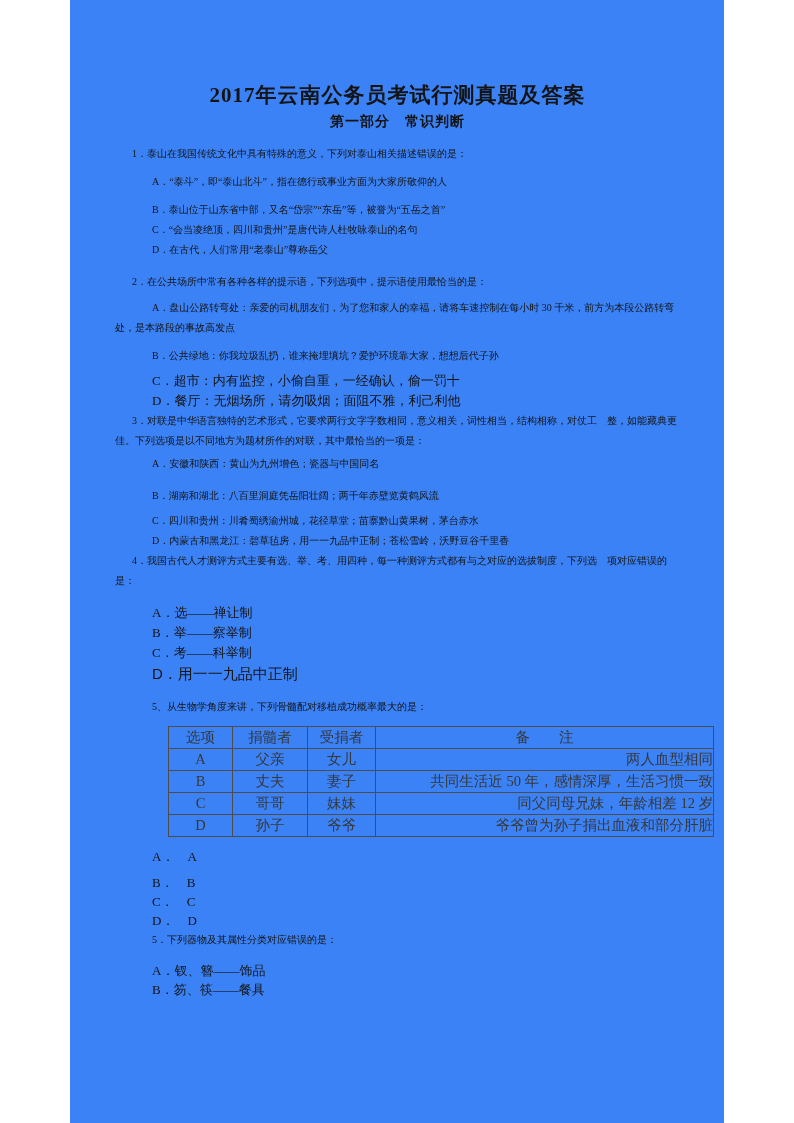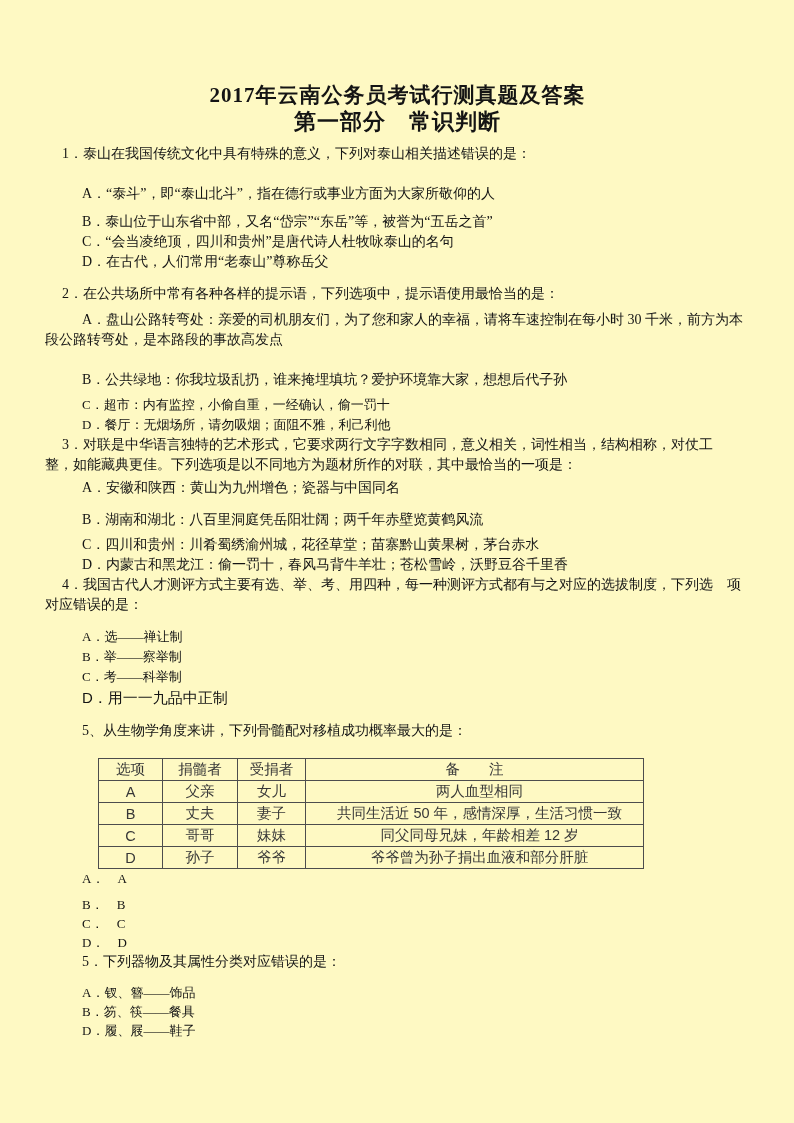--- a/index.html
+++ b/index.html
@@ -1,71 +1,71 @@
 <!DOCTYPE html>
 <html><head>
 <meta charset="utf-8">
 <style>
   html,body{margin:0;padding:0;background:#ffffff;}
   .page{
     position:relative;
-    width:794px;height:1123px;
+    width:654px;height:1123px;
     margin:0 auto;
-    background:#fef9c3;
+    background:#3b82f6;
     box-sizing:border-box;
     padding:82px 44px 0 45px;
     font-family:"Liberation Serif","DejaVu Serif",serif;
     color:#141414;
     overflow:hidden;
   }
   .doc-title{
     margin:0;
     font-size:21px;
     line-height:26px;
     font-weight:bold;
     text-align:center;
     letter-spacing:1px;
   }
   .section-heading{
     margin:3px 0 12px 0;
-    font-size:22px;
+    font-size:14px;
     line-height:21px;
     font-weight:bold;
     text-align:center;
     letter-spacing:1px;
   }
-  p{margin:0;font-size:14px;line-height:20px;}
+  p{margin:0;font-size:10px;line-height:20px;}
   .q{text-indent:17px;}
   .qi{text-indent:37px;}
   .opt{text-indent:37px;}
   .small{font-size:13px;}
   .alt{font-size:15px;line-height:22px;font-family:"Liberation Sans","DejaVu Sans",sans-serif;}
   .tight{line-height:19px;}
-  .g2{margin-top:12px}.g3{margin-top:3px}.g4{margin-top:20px}.g5{margin-top:5px}
-  .g6{margin-top:6px}.g7{margin-top:7px}.g8{margin-top:8px}.g16{margin-top:0}
+  .g2{margin-top:12px}.g3{margin-top:3px}.g4{margin-top:8px}.g5{margin-top:5px}
+  .g6{margin-top:6px}.g7{margin-top:7px}.g8{margin-top:8px}.g16{margin-top:10px}
   table.marrow{
-    margin:17px 0 0 53px;
+    margin:9px 0 0 53px;
     border-collapse:collapse;
     table-layout:fixed;
     width:546px;
-    font-family:Liberation Sans, sans-serif;
+    font-family:Liberation Serif, serif;
     color:#383838;
   }
   table.marrow td,table.marrow th{
     border:1.6px solid #4d4d4d;
     height:21px;
     font-size:14.5px;
     font-weight:normal;
     text-align:center;
     padding:0;
     overflow:hidden;
     white-space:nowrap;
   }
   table.marrow td.note{
-    text-align:center;
+    text-align:right;
     padding-left:10px;
   }
 </style>
 </head>
 <body>
 
 <div class="page">
 
   <h1 class="doc-title">2017年云南公务员考试行测真题及答案</h1>
   <h2 class="section-heading">第一部分　常识判断</h2>
@@ -79,21 +79,21 @@
   <p class="q g2">2．在公共场所中常有各种各样的提示语，下列选项中，提示语使用最恰当的是：</p>
   <p class="opt g6">A．盘山公路转弯处：亲爱的司机朋友们，为了您和家人的幸福，请将车速控制在每小时 30 千米，前方为本段公路转弯处，是本路段的事故高发点</p>
   <p class="opt g4">B．公共绿地：你我垃圾乱扔，谁来掩埋填坑？爱护环境靠大家，想想后代子孙</p>
   <p class="opt small g5">C．超市：内有监控，小偷自重，一经确认，偷一罚十</p>
   <p class="opt small">D．餐厅：无烟场所，请勿吸烟；面阻不雅，利己利他</p>
 
   <p class="q">3．对联是中华语言独特的艺术形式，它要求两行文字字数相同，意义相关，词性相当，结构相称，对仗工　整，如能藏典更佳。下列选项是以不同地方为题材所作的对联，其中最恰当的一项是：</p>
   <p class="opt g3">A．安徽和陕西：黄山为九州增色；瓷器与中国同名</p>
   <p class="opt g2">B．湖南和湖北：八百里洞庭凭岳阳壮阔；两千年赤壁览黄鹤风流</p>
   <p class="opt g5">C．四川和贵州：川肴蜀绣渝州城，花径草堂；苗寨黔山黄果树，茅台赤水</p>
-  <p class="opt">D．内蒙古和黑龙江：偷一罚十，春风马背牛羊壮；苍松雪岭，沃野豆谷千里香</p>
+  <p class="opt">D．内蒙古和黑龙江：碧草毡房，用一一九品中正制；苍松雪岭，沃野豆谷千里香</p>
 
   <p class="q">4．我国古代人才测评方式主要有选、举、考、用四种，每一种测评方式都有与之对应的选拔制度，下列选　项对应错误的是：</p>
   <p class="opt small g2">A．选——禅让制</p>
   <p class="opt small">B．举——察举制</p>
   <p class="opt small">C．考——科举制</p>
   <p class="opt alt">D．用一一九品中正制</p>
 
   <p class="qi g2">5、从生物学角度来讲，下列骨髓配对移植成功概率最大的是：</p>
 
   <table class="marrow">
@@ -138,15 +138,14 @@
     </table>
 
   <p class="opt small tight g16">A．　A</p>
   <p class="opt small tight g7">B．　B</p>
   <p class="opt small tight">C．　C</p>
   <p class="opt small tight">D．　D</p>
 
   <p class="qi tight">5．下列器物及其属性分类对应错误的是：</p>
   <p class="opt small tight g2">A．钗、簪——饰品</p>
   <p class="opt small tight">B．笏、筷——餐具</p>
-  <p class="opt small tight">D．履、屐——鞋子</p>
 
 </div>
 
 </body></html>

